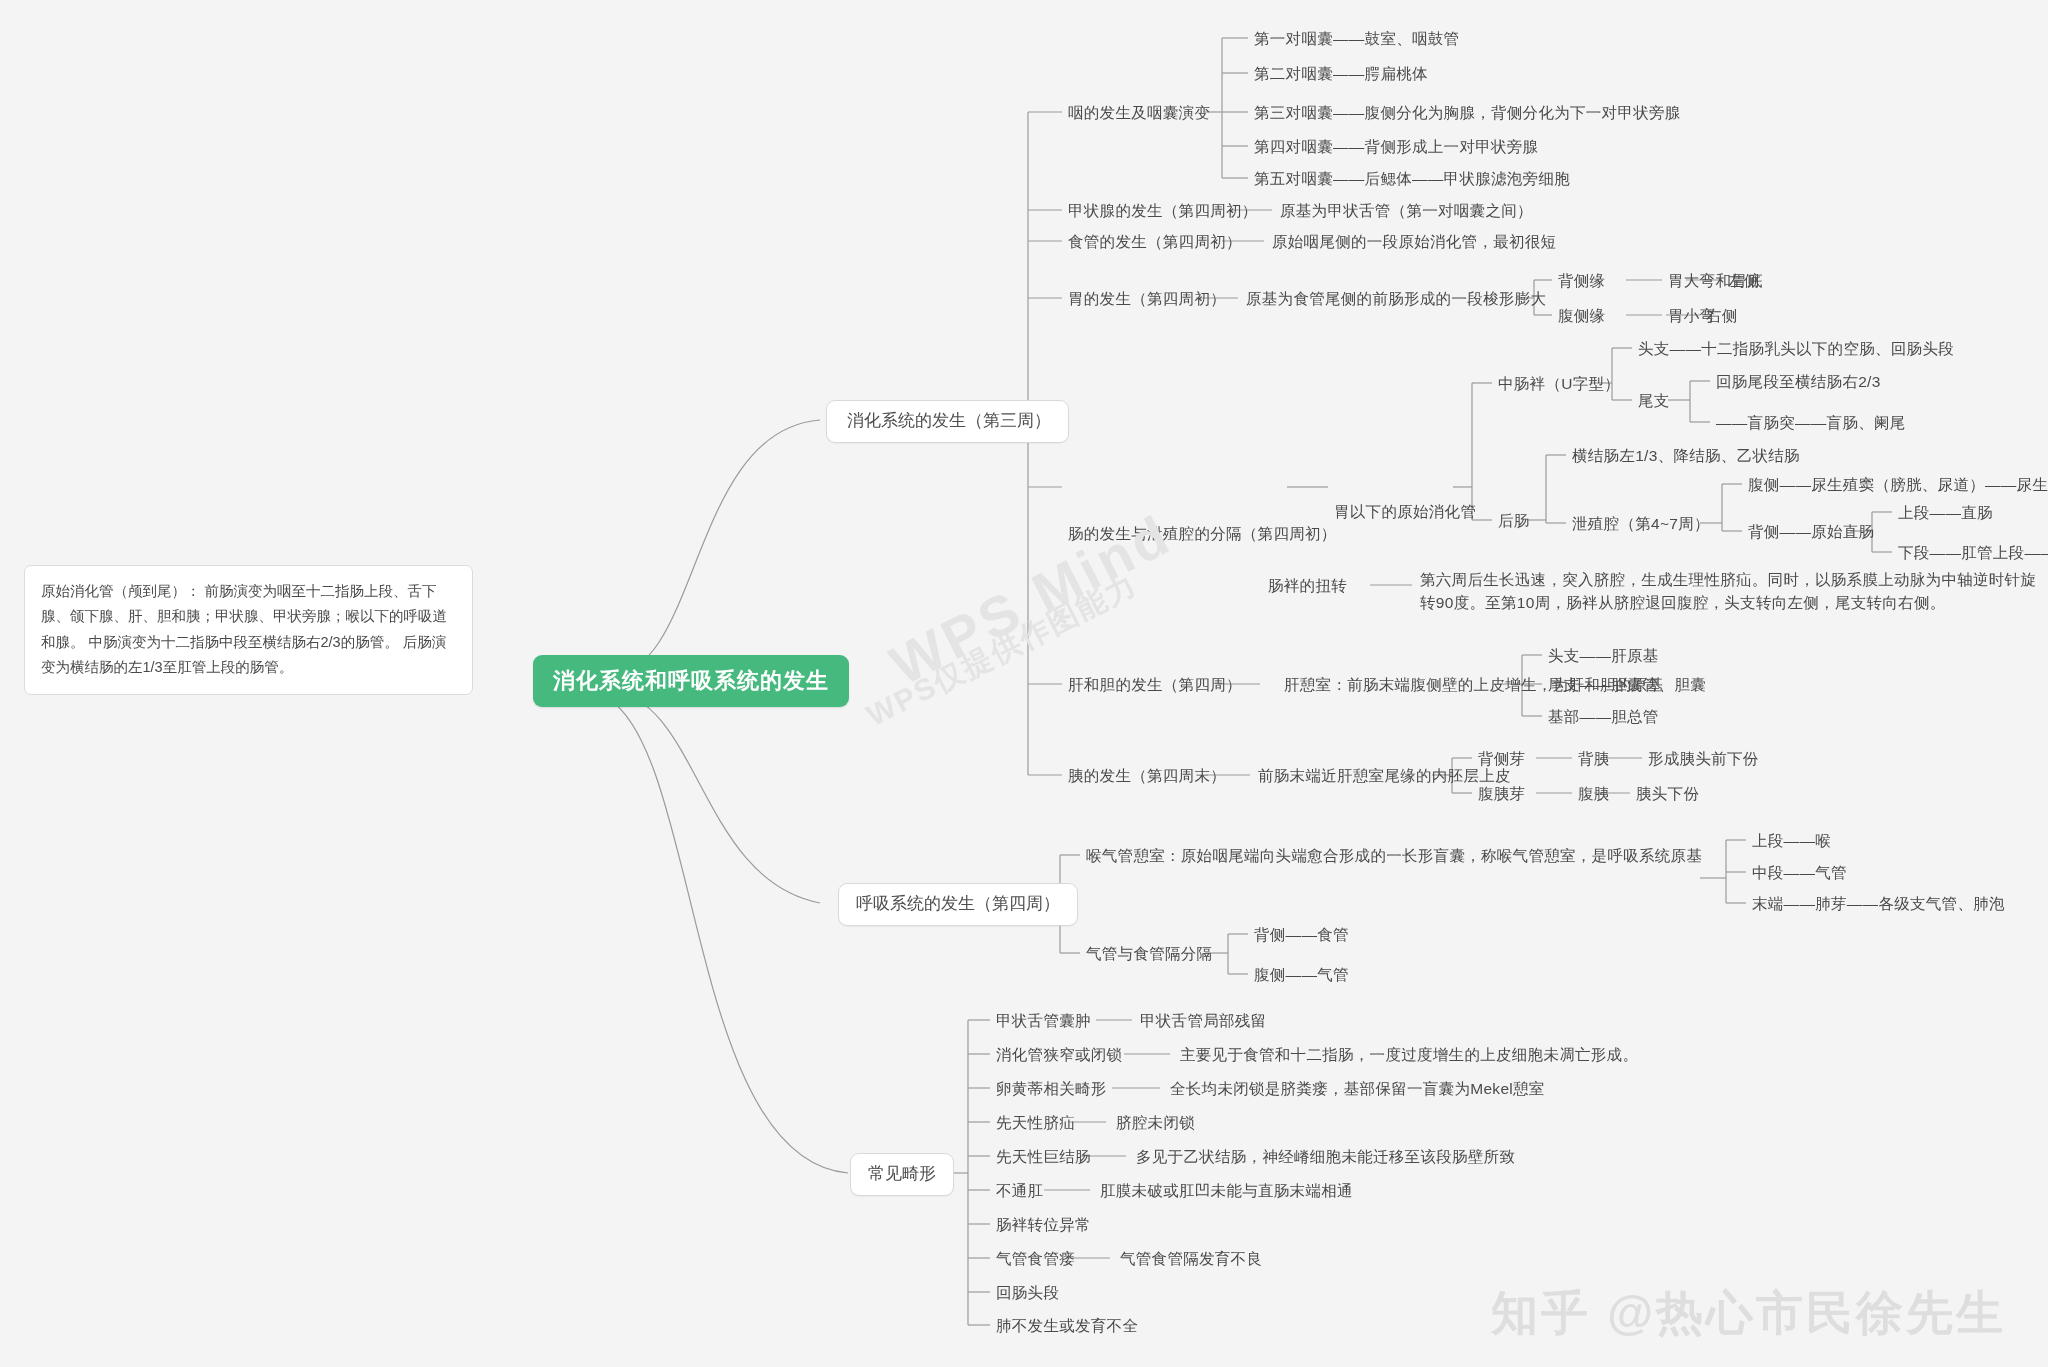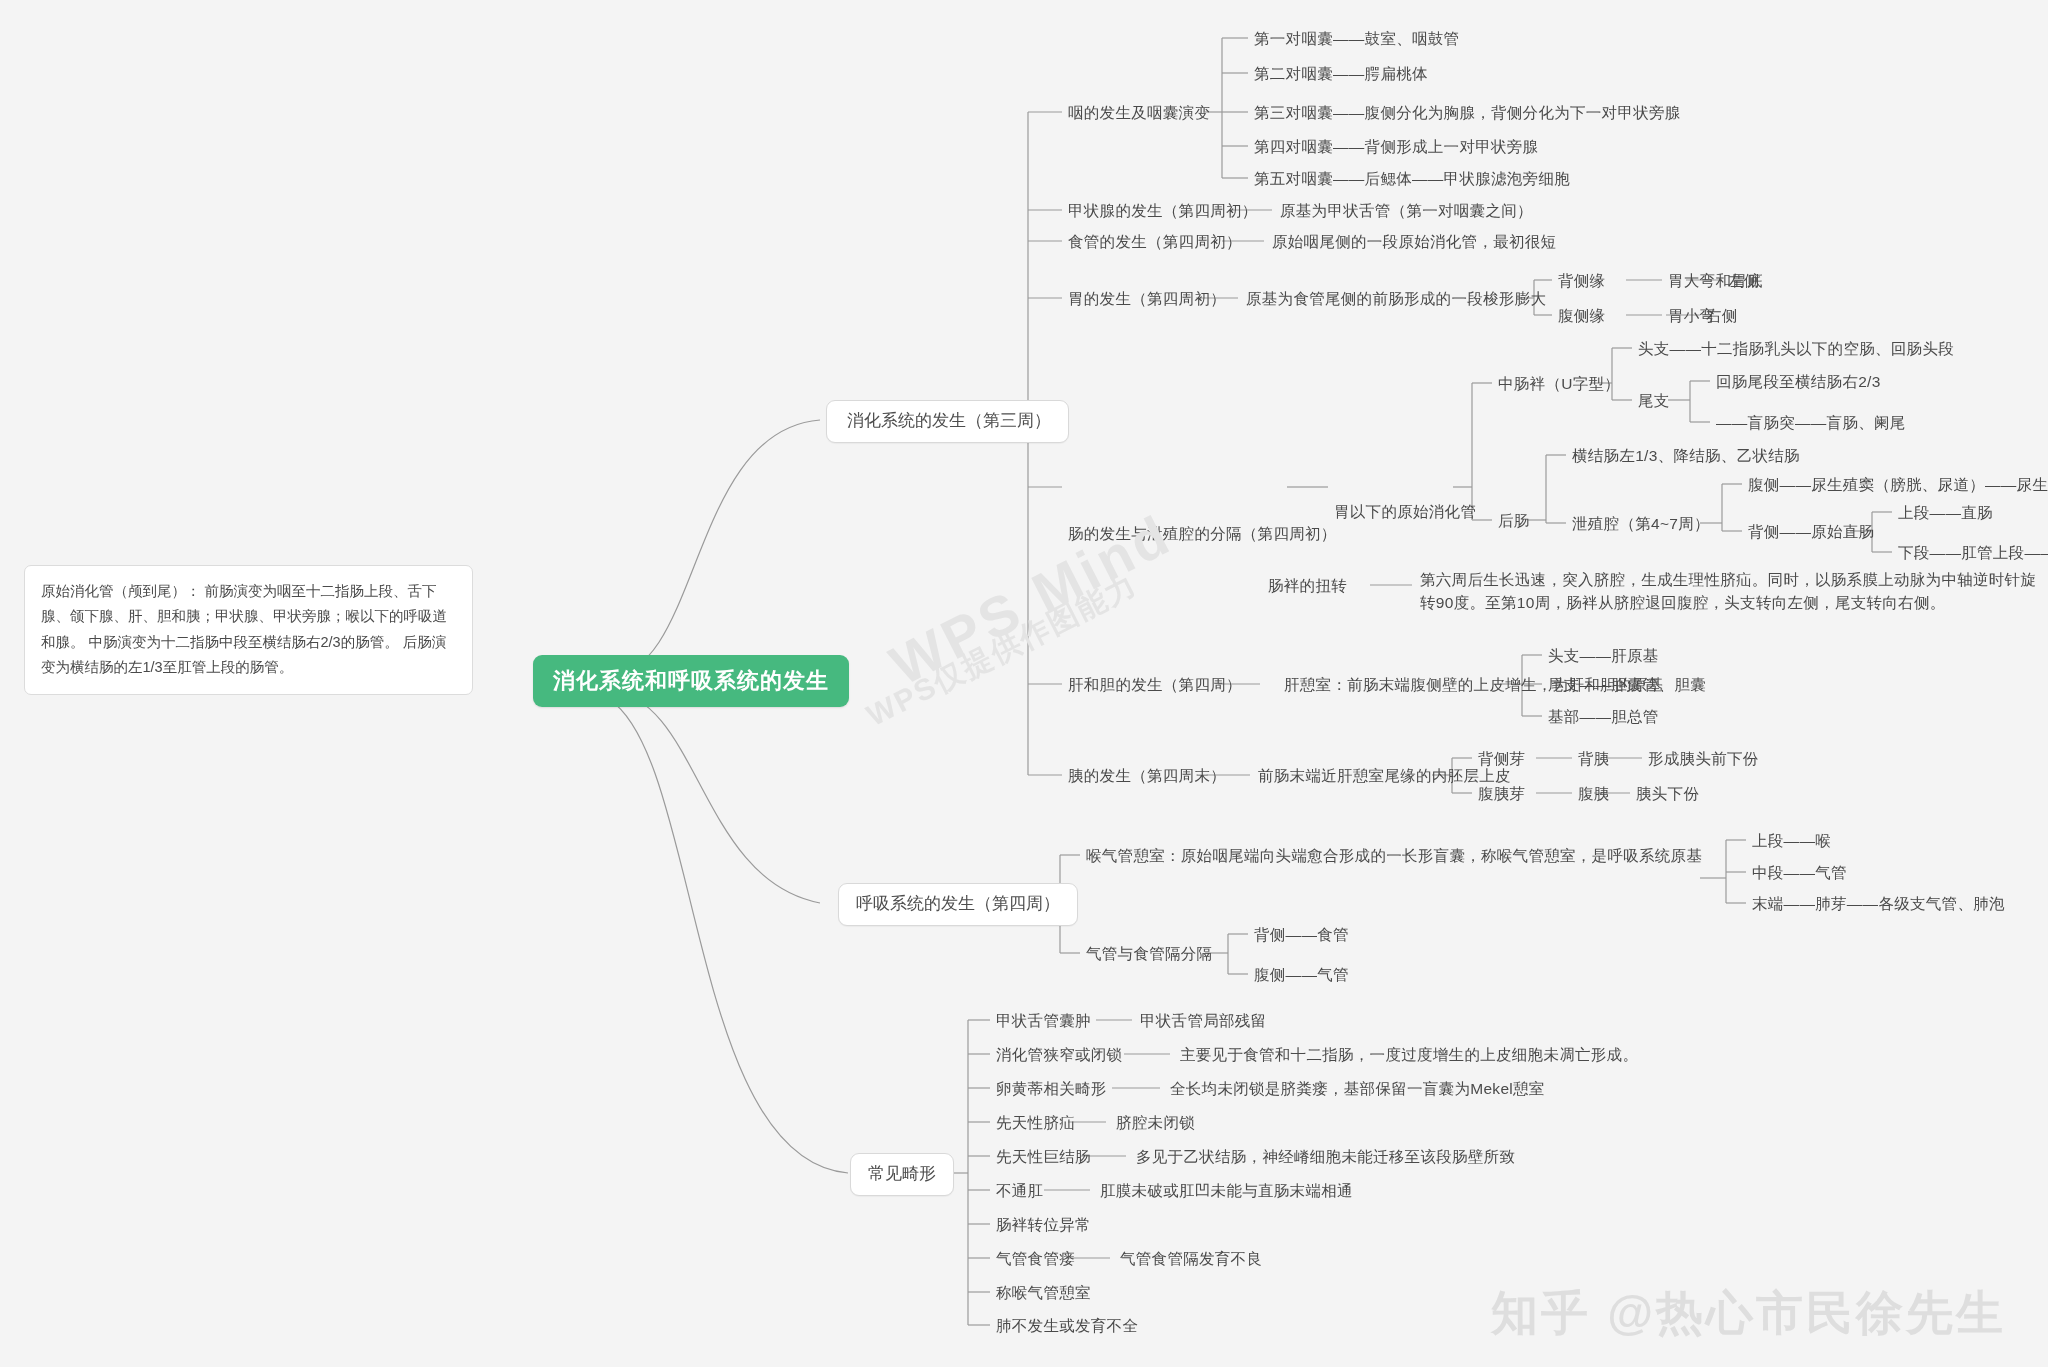--- a/index.html
+++ b/index.html
@@ -361,21 +361,21 @@
 
   <div class="node lbl" style="left:996px;top:1215px;">
     <span>肠袢转位异常</span></div>
 
   <div class="node lbl" style="left:996px;top:1249px;">
     <span>气管食管瘘</span></div>
   <div class="node lbl" style="left:1120px;top:1249px;">
     <span>气管食管隔发育不良</span></div>
 
   <div class="node lbl" style="left:996px;top:1283px;">
-    <span>称喉气管憩室</span></div>
+    <span>回肠头段</span></div>
 
   <div class="node lbl" style="left:996px;top:1316px;">
     <span>肺不发生或发育不全</span></div>
 
   <div class="wm-wps big" style="left:880px;top:640px;">
     <span>WPS Mind</span>
   </div>
   <div class="wm-wps small" style="left:860px;top:700px;">
     <span>WPS仅提供作图能力</span>
   </div>

